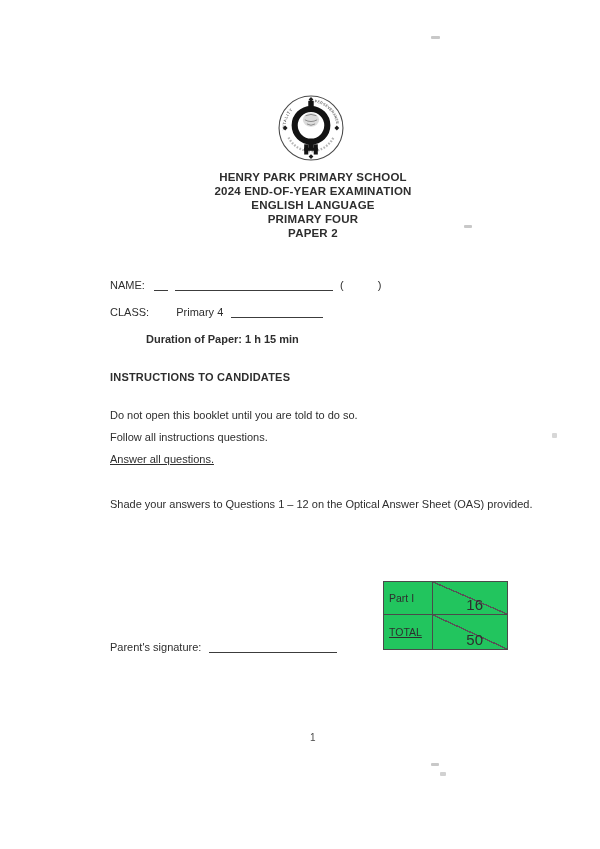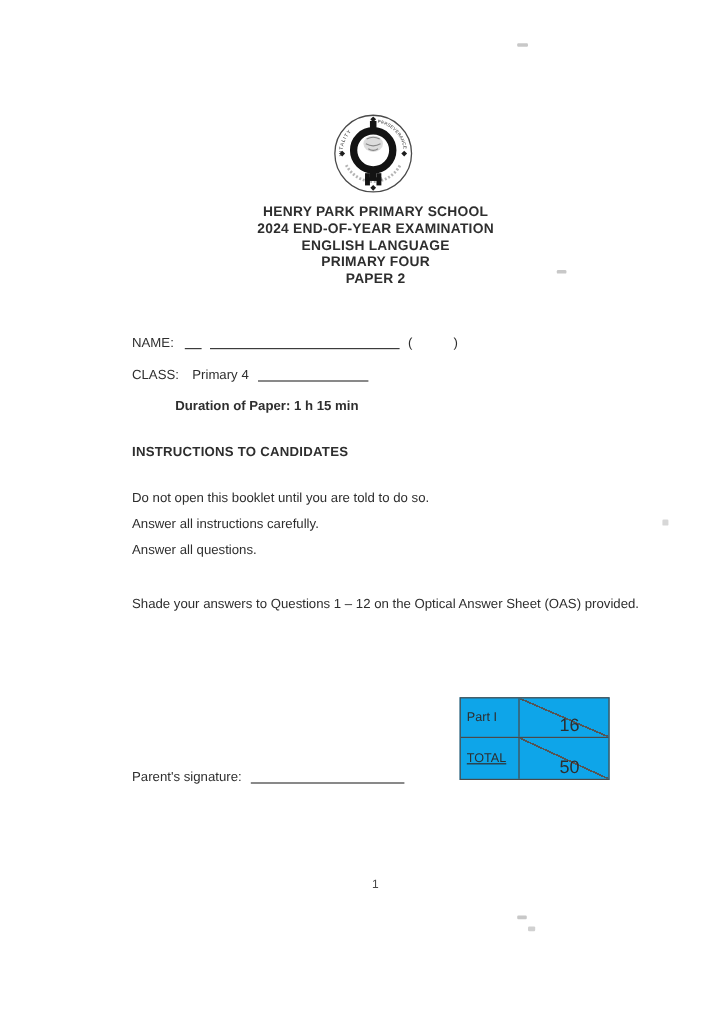--- a/index.html
+++ b/index.html
@@ -14,23 +14,23 @@
   
   .header-block{left:0;top:170px;width:626px;text-align:center;
     font-weight:bold;font-size:11.5px;line-height:14px;letter-spacing:.2px;}
   .header-block div{white-space:nowrap;}
   
   .row{left:110px;font-size:11px;white-space:nowrap;}
   .bold{font-weight:bold;}
   .ul{display:inline-block;border-bottom:1.2px solid #3c3c3c;height:12px;vertical-align:-2px;}
   .gap{display:inline-block;height:1px;}
   .lbl{display:inline-block;}
-  .val{display:inline-block;margin-left:8px;}
+  .val{display:inline-block;margin-left:24px;}
   
-  .score-table{left:383px;top:581px;width:123px;border:1.2px solid #4a4a4a;background:#0ea5e9;}
+  .score-table{left:383px;top:581px;width:123px;border:1.2px solid #4a4a4a;background:#22c55e;}
   .srow{display:flex;border-bottom:1px solid #4a4a4a;}
   .srow:last-child{border-bottom:none;text-decoration:underline;}
   .slabel{width:43px;border-right:1px solid #4a4a4a;display:flex;align-items:center;
     padding-left:5px;font-size:10.5px;}
   .scell{flex:1;position:relative;
     background:linear-gradient(to top right,transparent calc(50% - 0.7px),#555 calc(50% - 0.7px),#555 calc(50% + 0.7px),transparent calc(50% + 0.7px));}
   .snum{position:absolute;right:24px;bottom:1px;font-size:15px;}
   .h33{height:32px;} .h35{height:34px;}
   
   .pagenum{left:310px;top:732px;font-size:10px;color:#4a4a4a;}
@@ -96,22 +96,22 @@
   <span class="lbl">CLASS:</span>
   <span class="val">Primary 4</span>
   <span class="ul" style="width:92px;margin-left:5px;"></span>
 </div>
 
 <div class="abs row bold" style="top:333px;margin-left:36px;">Duration of Paper: 1 h 15 min</div>
 
 <div class="abs row bold" style="top:371px;letter-spacing:.2px;">INSTRUCTIONS TO CANDIDATES</div>
 
 <div class="abs row" style="top:409px;">Do not open this booklet until you are told to do so.</div>
-<div class="abs row" style="top:431px;">Answer all instructions carefully.</div>
-<div class="abs row" style="top:453px;">Answer all questions.</div>
+<div class="abs row" style="top:431px;">Follow all instructions questions.</div>
+<div class="abs row" style="top:453px;text-decoration:underline;">Answer all questions.</div>
 
 <div class="abs row" style="top:498px;">Shade your answers to Questions 1 – 12 on the Optical Answer Sheet (OAS) provided.</div>
 
 <div class="abs score-table">
   <div class="srow h33">
     <div class="slabel">Part I</div>
     <div class="scell">
       <span class="snum">16</span>
     </div>
   </div>

